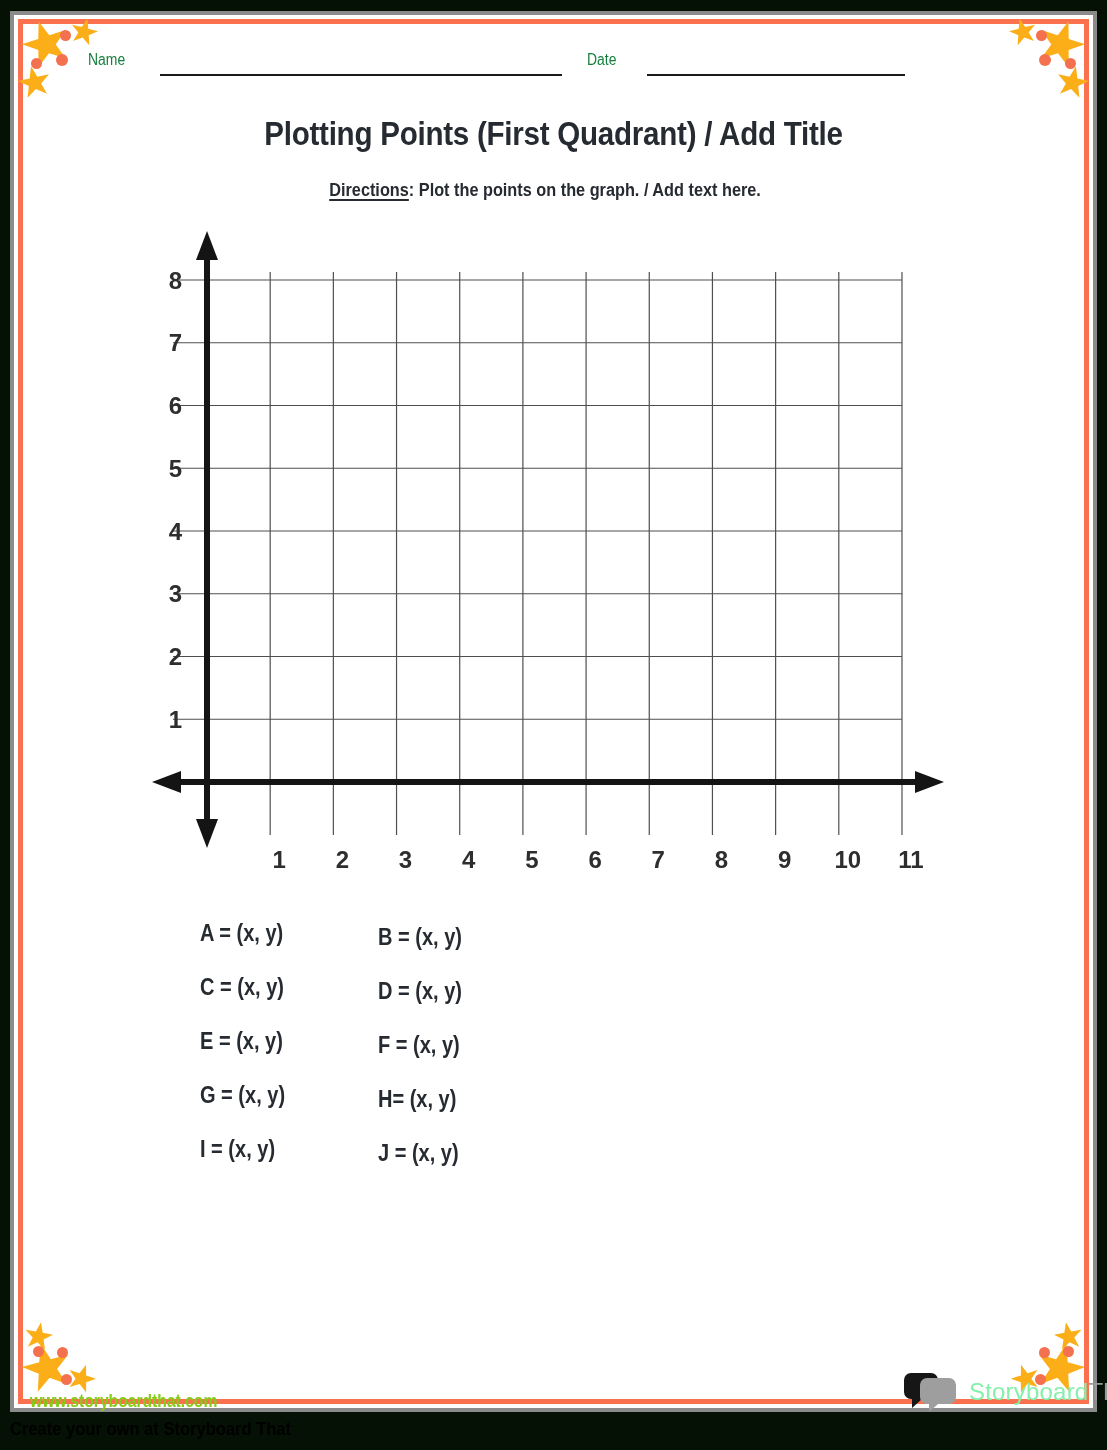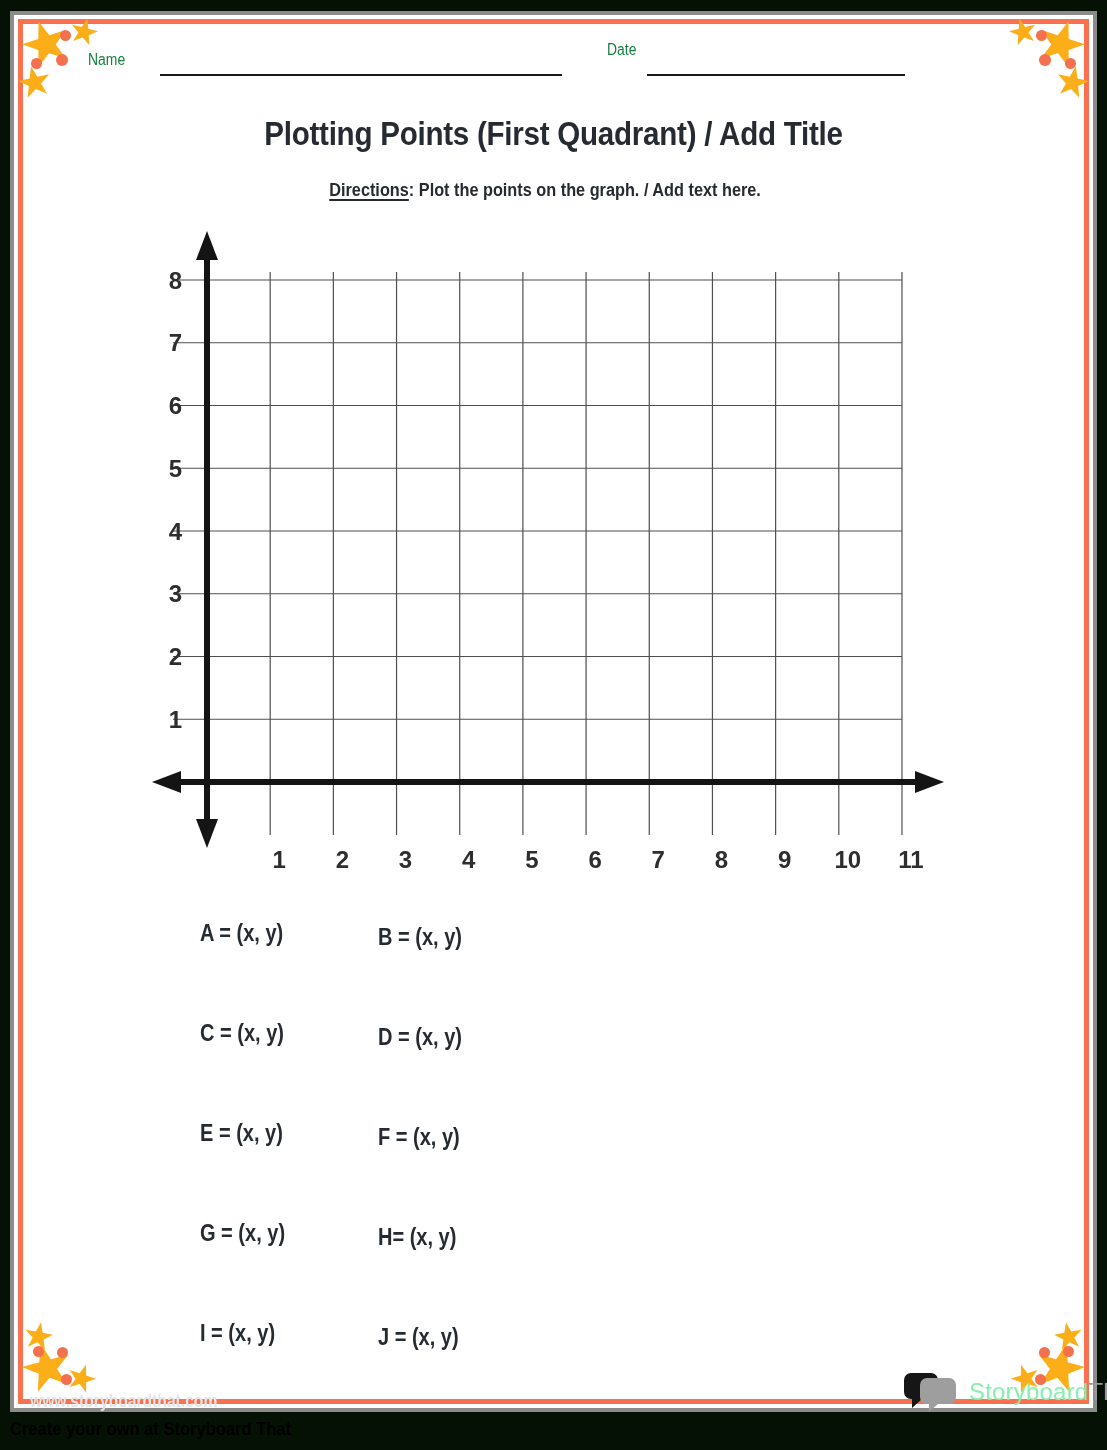--- a/index.html
+++ b/index.html
@@ -48,26 +48,26 @@
   .graph{position:absolute;left:140px;top:225px;width:810px;height:650px;z-index:2;}
   .graph line.grid{stroke:#4f4f4f;stroke-width:1.2;}
   .graph line.axis{stroke:#141414;stroke-width:6;}
   .graph polygon.axisfill{fill:#141414;}
   .graph text{
     font-family:"Liberation Sans",sans-serif;font-size:24px;font-weight:700;fill:#2e2e2e;
   }
   
   .points-grid{
     position:absolute;left:200px;top:921px;z-index:4;
-    display:grid;grid-template-columns:178px auto;row-gap:76px;
+    display:grid;grid-template-columns:178px auto;row-gap:30px;
     font-size:23px;font-weight:700;color:#262A31;line-height:24px;
   }
   .point-cell:nth-child(even){position:relative;top:4px;}
   
-  .site-text{position:absolute;left:30px;top:1391px;font-size:18px;font-weight:700;color:#e5e5e5;z-index:6;}
+  .site-text{position:absolute;left:30px;top:1391px;font-size:18px;font-weight:700;color:#84cc16;z-index:6;}
   .logo{position:absolute;left:903px;top:1372px;z-index:6;display:flex;align-items:flex-start;}
   .logo-text{font-size:24px;font-weight:500;letter-spacing:.2px;margin-left:4px;margin-top:6px;white-space:nowrap;}
   .logo-text .b1{color:#86efac;}
   .logo-text .b2{color:#9a9a9a;}
   .banner-text{position:absolute;left:10px;top:1418px;font-size:19px;font-weight:700;color:#000;z-index:2;}
 </style>
 </head>
 <body>
 
 <div class="page">
@@ -102,21 +102,21 @@
   <div class="star" style="left:14px;top:12px;width:29px;height:29px;transform:rotate(10deg);"></div>
   <div class="star" style="left:12px;top:33px;width:50px;height:50px;transform:rotate(-15deg);"></div>
   <div class="star" style="left:57px;top:54px;width:29px;height:29px;transform:rotate(18deg);"></div>
   <div class="dot" style="left:23px;top:36px;width:11px;height:11px;"></div>
   <div class="dot" style="left:47px;top:37px;width:11px;height:11px;"></div>
   <div class="dot" style="left:51px;top:64px;width:11px;height:11px;"></div>
 </div>
 
 <div class="hdr-label" style="left:88px;top:51px;"><span class="cond">Name</span></div>
 <div class="write-line" style="left:160px;top:74px;width:402px;"></div>
-<div class="hdr-label" style="left:587px;top:41px;margin-left:20px;"><span class="cond">Date</span></div>
+<div class="hdr-label" style="left:587px;top:51px;"><span class="cond">Date</span></div>
 <div class="write-line" style="left:647px;top:74px;width:258px;"></div>
 
 <div class="title-row">
   <span class="t">Plotting Points (First Quadrant) / Add Title</span>
 </div>
 <div class="dir-row">
   <span class="t"><span class="u">Directions</span><span>: Plot the points on the graph. / Add text here.</span></span>
 </div>
 
 <svg class="graph" viewBox="0 0 810 650">

